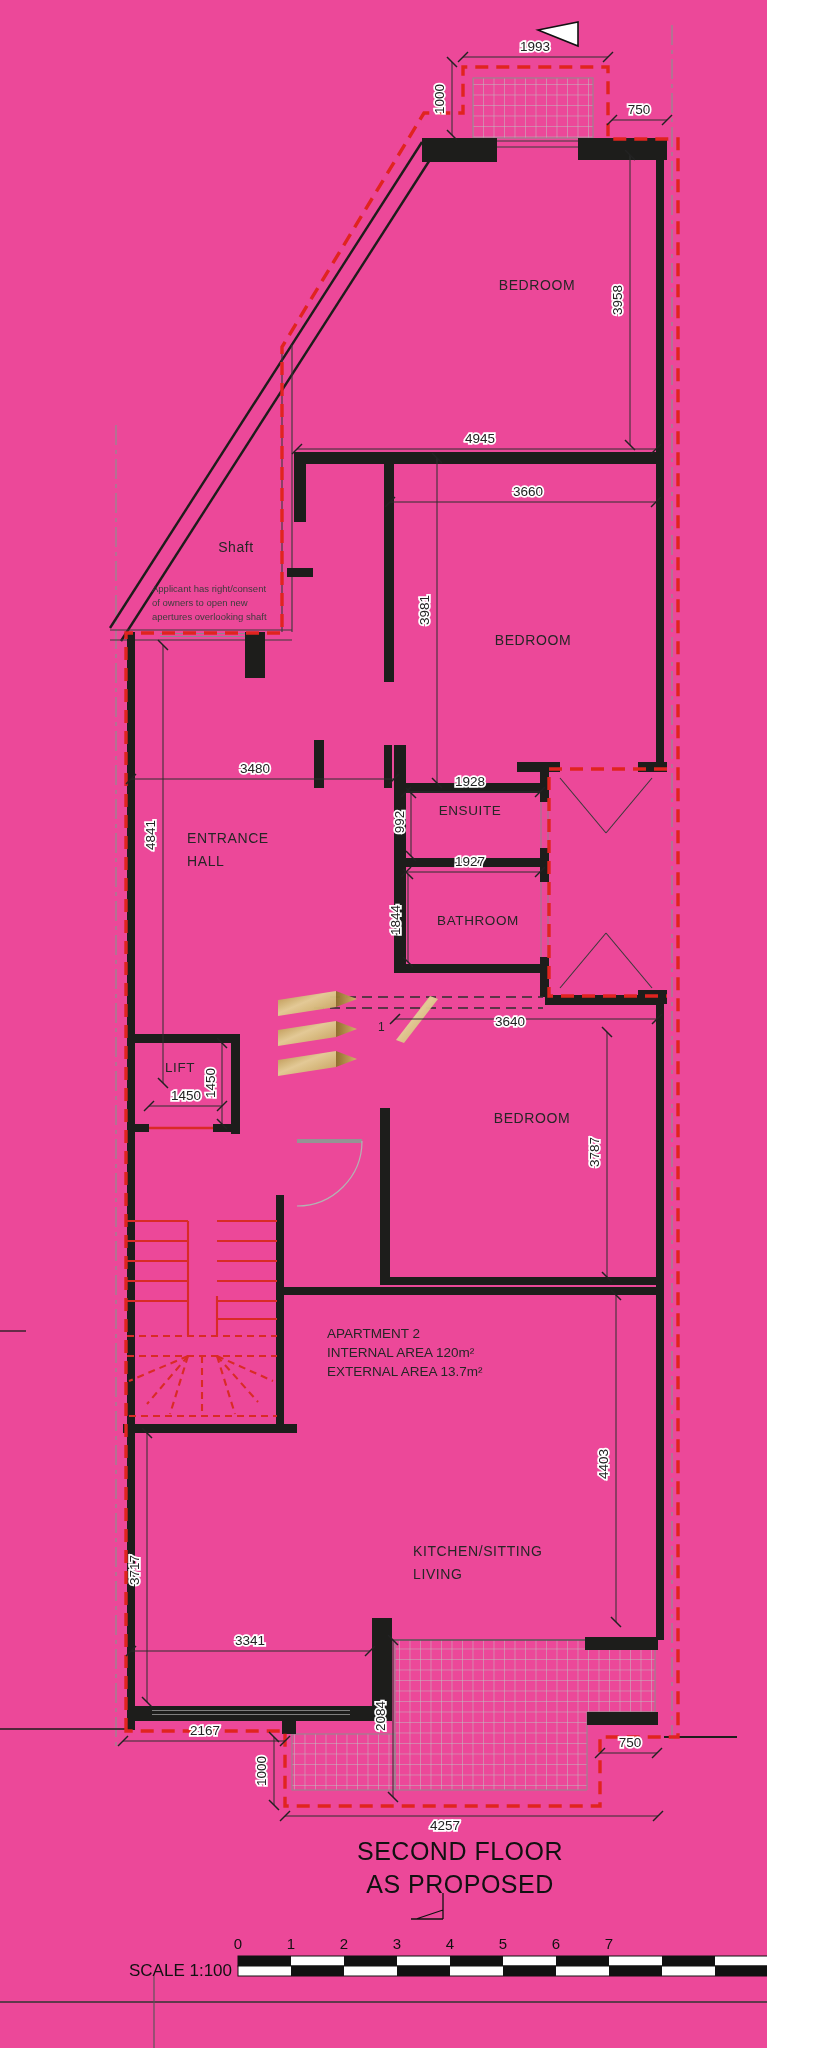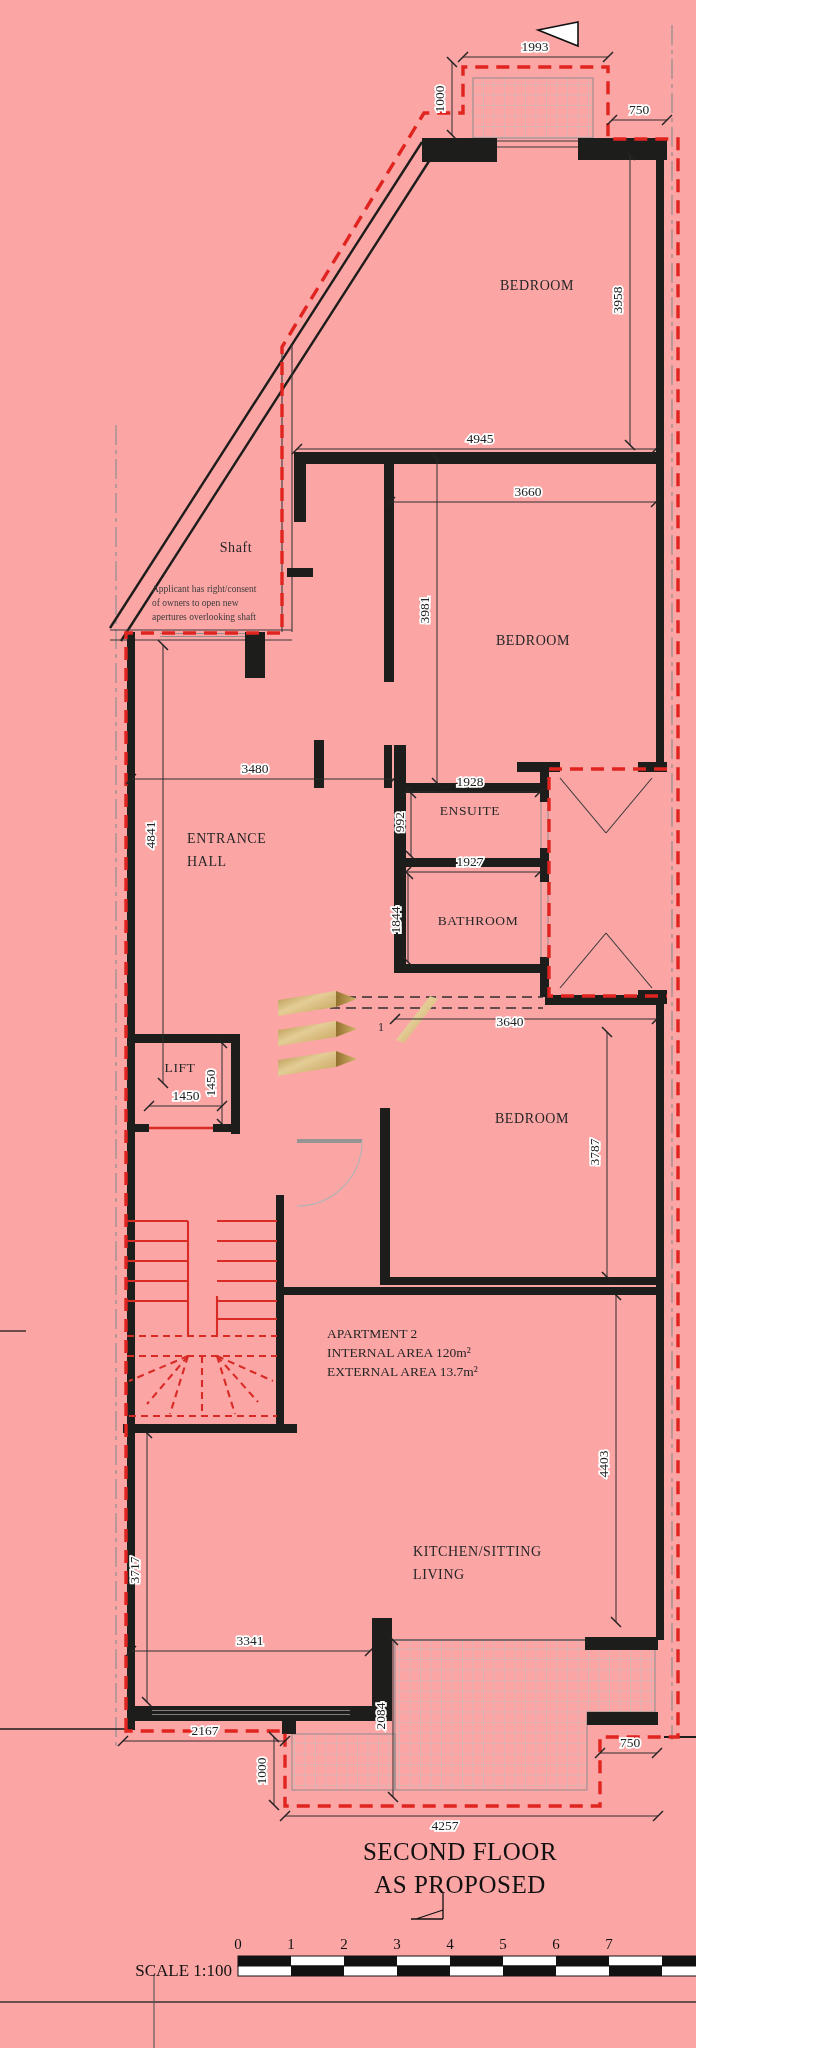--- a/index.html
+++ b/index.html
@@ -1,21 +1,21 @@
 <!DOCTYPE html>
 <html style="--demise-red: #e0241f; --stair-red: #d92b26; --boundary-grey: #8f8f8f; --wall-black: #1d1d1b; --hatch-grey: #c0c0c0; --gold-light: #e3cf96; --gold-dark: #b08d3e;"><head>
 <meta charset="utf-8">
 <style>
   :root{
     --demise-red:#e0241f; --stair-red:#d92b26; --boundary-grey:#8f8f8f;
     --wall-black:#1d1d1b; --hatch-grey:#c0c0c0; --gold-light:#e3cf96; --gold-dark:#b08d3e;
   }
   html,body{margin:0;padding:0;background:#fff;}
-  .canvas{width:696px;height:2048px;background:#fca5a5;position:relative;overflow:hidden;
-          font-family:Liberation Serif, serif;}
+  .canvas{width:767px;height:2048px;background:#ec4899;position:relative;overflow:hidden;
+          font-family:Liberation Sans, sans-serif;}
   svg{display:block;}
   .wall{fill:var(--wall-black);stroke:none;}
   .wline{stroke:var(--wall-black);fill:none;}
   .thin{stroke:#3a3a3a;stroke-width:1.1;fill:none;}
   .vthin{stroke:#8a8a8a;stroke-width:0.9;fill:none;}
   .demise{stroke:var(--demise-red);stroke-width:3.4;fill:none;stroke-dasharray:13 8;}
   .boundary{stroke:var(--boundary-grey);stroke-width:1.2;fill:none;stroke-dasharray:20 5 4 5;}
   .dml{stroke:#2e2e2e;stroke-width:1;fill:none;marker-start:url(#tk);marker-end:url(#tk);}
   .beam{stroke:#2e2e2e;stroke-width:1.3;fill:none;stroke-dasharray:10 6;}
   .stair{stroke:var(--stair-red);stroke-width:2.1;fill:none;}

